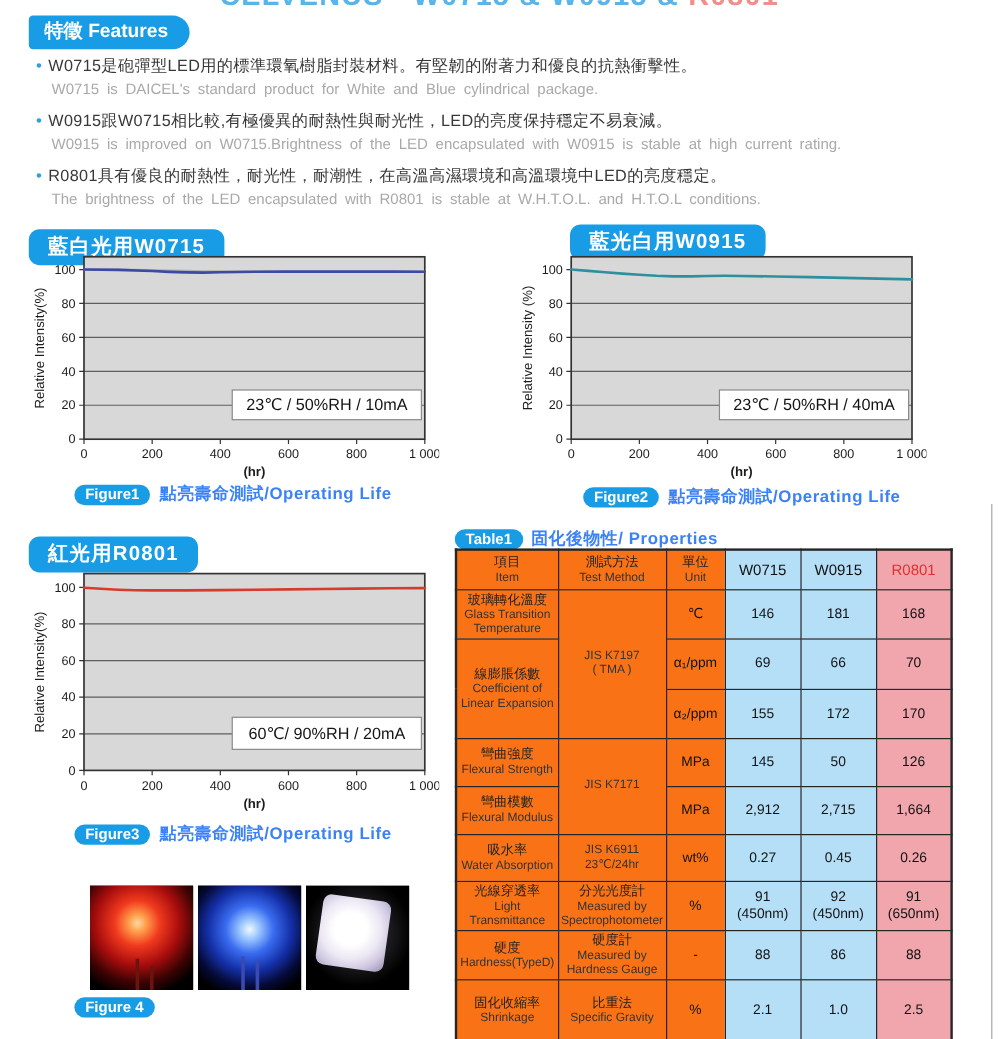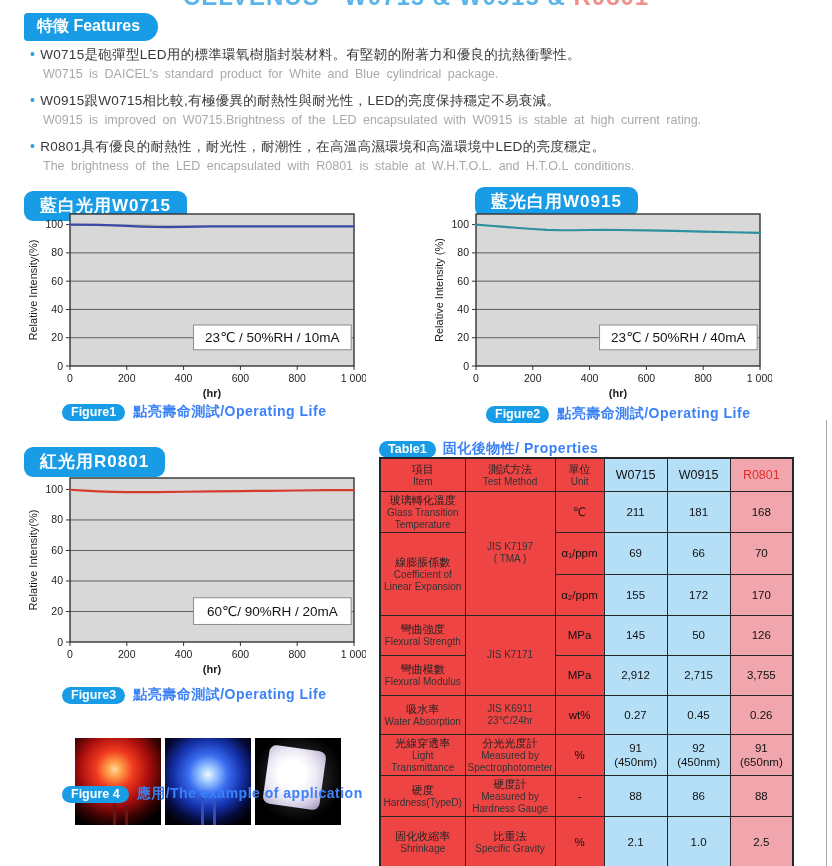--- a/index.html
+++ b/index.html
@@ -27,21 +27,21 @@
   .caption-row{position:absolute;display:flex;align-items:center;gap:8px;}
   .caption-text{font-size:14px;font-weight:bold;color:#3b82f6;letter-spacing:0.5px;}
 
   .chart{position:absolute;}
 
   
   .tbl-label{display:flex;align-items:flex-end;gap:7px;}
   table.props{position:absolute;left:379px;top:457px;border-collapse:collapse;table-layout:fixed;}
   table.props td,table.props th{border:1.6px solid #262626;text-align:center;vertical-align:middle;padding:1px 2px;font-weight:normal;}
   table.props{border:2px solid #262626;}
-  .c-yellow{background:#ef4444;}
+  .c-yellow{background:#f97316;}
   .c-blue{background:#b5dff7;}
   .c-pink{background:#f0a6ac;}
   .zh-cell{display:block;font-size:11px;color:#222;line-height:14px;}
   .en-cell{display:block;font-size:10px;color:#333;line-height:12px;text-align:center;}
   .val{font-size:11.5px;color:#111;line-height:14px;}
   .hdr-prod{font-size:12.5px;color:#111;}
   .hdr-r{color:#e42f2f;}
 
   
   .led{position:absolute;width:86px;height:87px;background:#000;overflow:hidden;}
@@ -246,21 +246,21 @@
       <td class="c-yellow">
             <span class="zh-cell">玻璃轉化溫度</span>
             <span class="en-cell">Glass Transition</span>
             <span class="en-cell">Temperature</span>
           </td>
       <td class="c-yellow" rowspan="3">
             <span class="en-cell">JIS K7197</span>
             <span class="en-cell">( TMA )</span>
           </td>
       <td class="c-yellow val">℃</td>
-      <td class="c-blue val">211</td>
+      <td class="c-blue val">146</td>
       <td class="c-blue val">181</td>
       <td class="c-pink val">168</td>
     </tr>
     <tr style="height:42px">
       <td class="c-yellow" rowspan="2">
             <span class="zh-cell">線膨脹係數</span>
             <span class="en-cell">Coefficient of</span>
             <span class="en-cell">Linear Expansion</span>
           </td>
       <td class="c-yellow val">α₁/ppm</td>
@@ -288,21 +288,21 @@
       <td class="c-pink val">126</td>
     </tr>
     <tr style="height:40px">
       <td class="c-yellow">
             <span class="zh-cell">彎曲模數</span>
             <span class="en-cell">Flexural Modulus</span>
           </td>
       <td class="c-yellow val">MPa</td>
       <td class="c-blue val">2,912</td>
       <td class="c-blue val">2,715</td>
-      <td class="c-pink val">3,755</td>
+      <td class="c-pink val">1,664</td>
     </tr>
     <tr style="height:39px">
       <td class="c-yellow">
             <span class="zh-cell">吸水率</span>
             <span class="en-cell">Water Absorption</span>
           </td>
       <td class="c-yellow">
             <span class="en-cell">JIS K6911</span>
             <span class="en-cell">23℃/24hr</span>
           </td>
@@ -376,19 +376,18 @@
   <div class="led led-blue" style="left:165px;top:738px;">
     <div class="glow"></div>
     <div class="leg" style="left:36px;height:28px;"></div>
     <div class="leg" style="left:48px;height:24px;"></div>
   </div>
   <div class="led led-white" style="left:255px;top:738px;">
     <div class="halo"></div>
     <div class="cube"></div>
   </div>
 
-  <div class="caption-row" style="left:62px;top:785px;">
+  <div class="caption-row" style="left:62px;top:831px;">
     <span class="pill fig-pill">Figure 4</span>
-    <span class="caption-text">應用/The example of application</span>
   </div>
 
   <div class="edge-line" style="left:826px;top:420px;height:446px;"></div>
 </div>
 
 </body></html>

